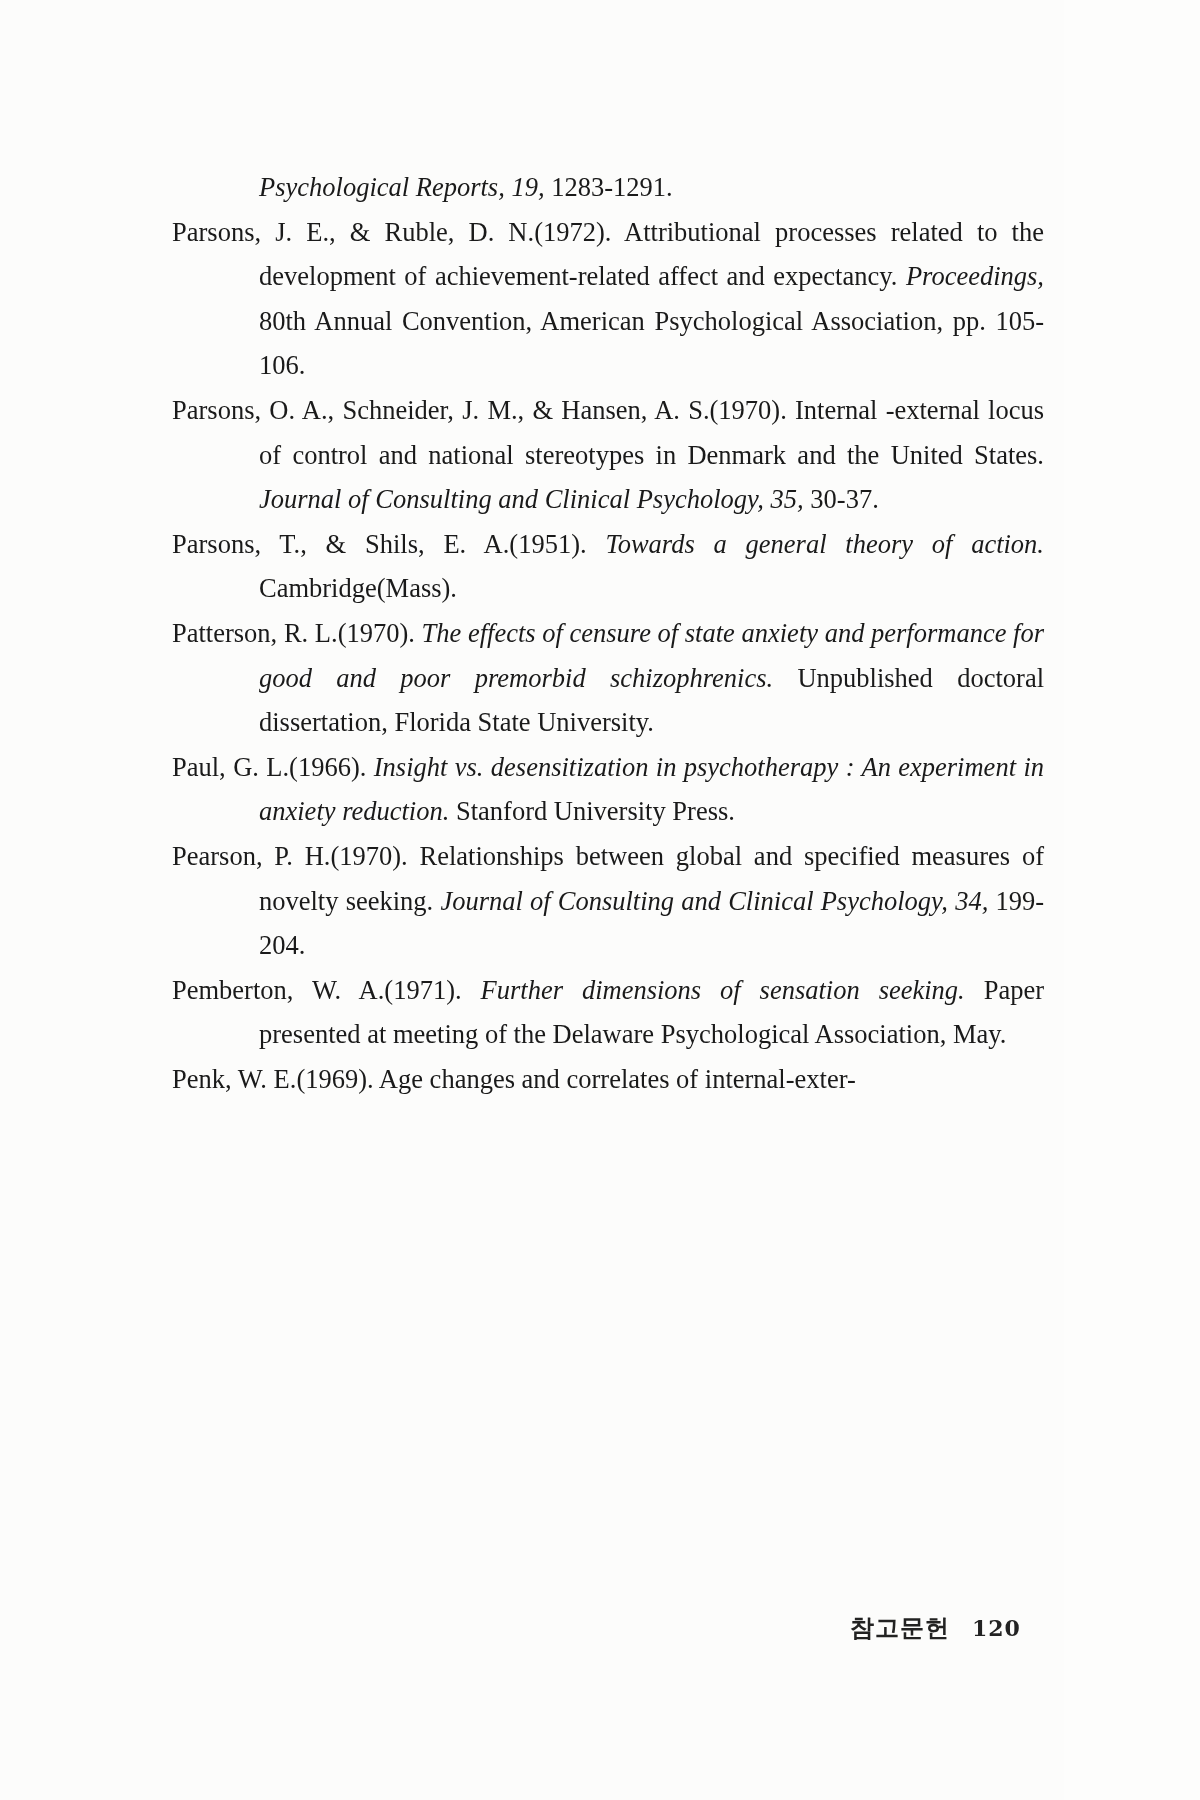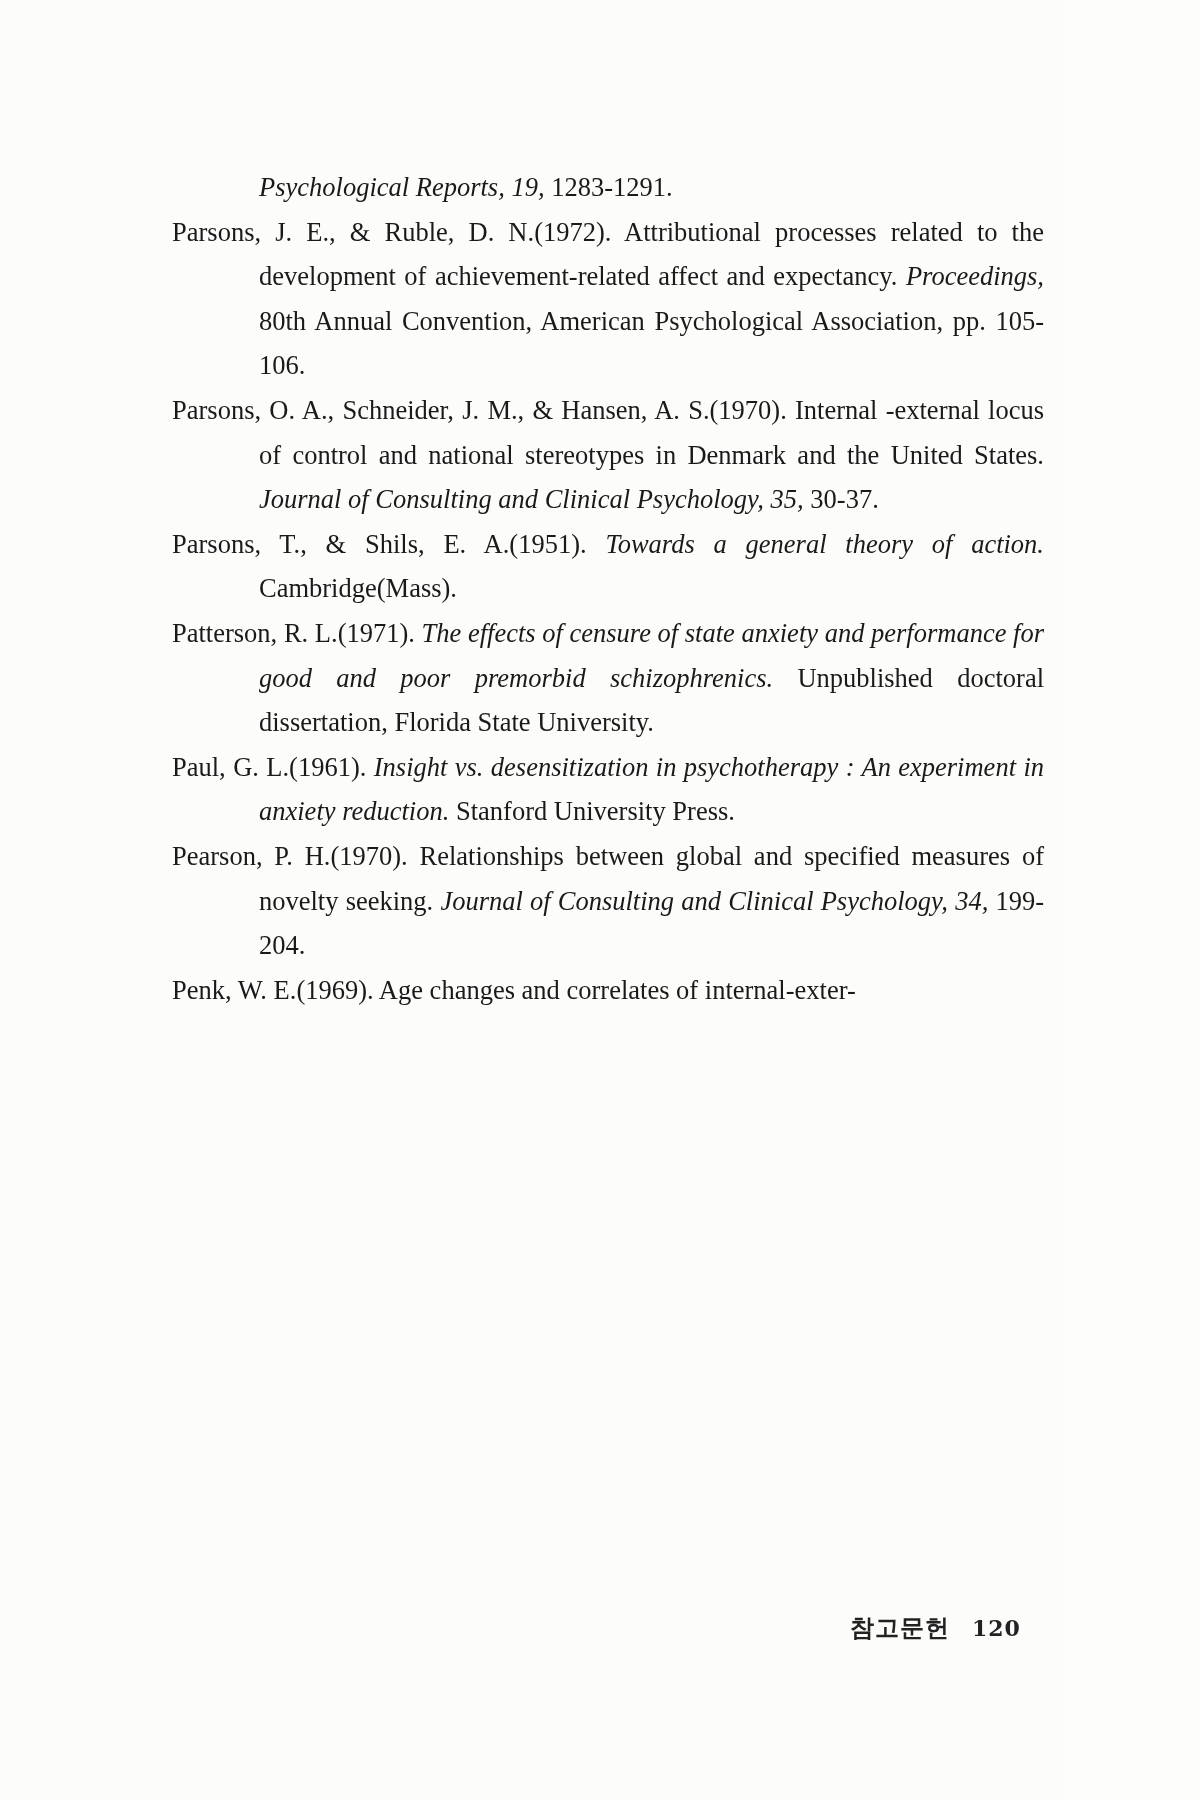--- a/index.html
+++ b/index.html
@@ -62,21 +62,22 @@
   </style>
 </head>
 <body>
 
 <div class="page">
   <div class="refs" id="refs">
       <p class="ref continuation"><span class="it">Psychological Reports, 19,</span><span> 1283-1291.</span></p>
       <p class="ref"><span>Parsons, J. E., &amp; Ruble, D. N.(1972). Attributional processes related to the development of achievement-related affect and expectancy. </span><span class="it">Proceedings,</span><span> 80th Annual Convention, American Psychological Association, pp. 105-106.</span></p>
       <p class="ref"><span>Parsons, O. A., Schneider, J. M., &amp; Hansen, A. S.(1970). Internal -external locus of control and national stereotypes in Denmark and the United States. </span><span class="it">Journal of Consulting and Clinical Psychology, 35,</span><span> 30-37.</span></p>
       <p class="ref"><span>Parsons, T., &amp; Shils, E. A.(1951). </span><span class="it">Towards a general theory of action.</span><span> Cambridge(Mass).</span></p>
-      <p class="ref"><span>Patterson, R. L.(1971). </span><span class="it">The effects of censure of state anxiety and performance for good and poor premorbid schizophrenics.</span><span> Unpublished doctoral dissertation, Florida State University.</span></p>
-      <p class="ref"><span>Paul, G. L.(1961). </span><span class="it">Insight vs. desensitization in psychotherapy : An experiment in anxiety reduction.</span><span> Stanford University Press.</span></p>
+      <p class="ref"><span>Patterson, R. L.(1970). </span><span class="it">The effects of censure of state anxiety and performance for good and poor premorbid schizophrenics.</span><span> Unpublished doctoral dissertation, Florida State University.</span></p>
+      <p class="ref"><span>Paul, G. L.(1966). </span><span class="it">Insight vs. desensitization in psychotherapy : An experiment in anxiety reduction.</span><span> Stanford University Press.</span></p>
       <p class="ref"><span>Pearson, P. H.(1970). Relationships between global and specified measures of novelty seeking. </span><span class="it">Journal of Consulting and Clinical Psychology, 34,</span><span> 199-204.</span></p>
+      <p class="ref"><span>Pemberton, W. A.(1971). </span><span class="it">Further dimensions of sensation seeking.</span><span> Paper presented at meeting of the Delaware Psychological Association, May.</span></p>
       <p class="ref"><span>Penk, W. E.(1969). Age changes and correlates of internal-exter-</span></p>
     </div>
   <div class="footer">
     <span>참고문헌</span><span class="page-num">120</span>
   </div>
 </div>
 
 </body></html>

